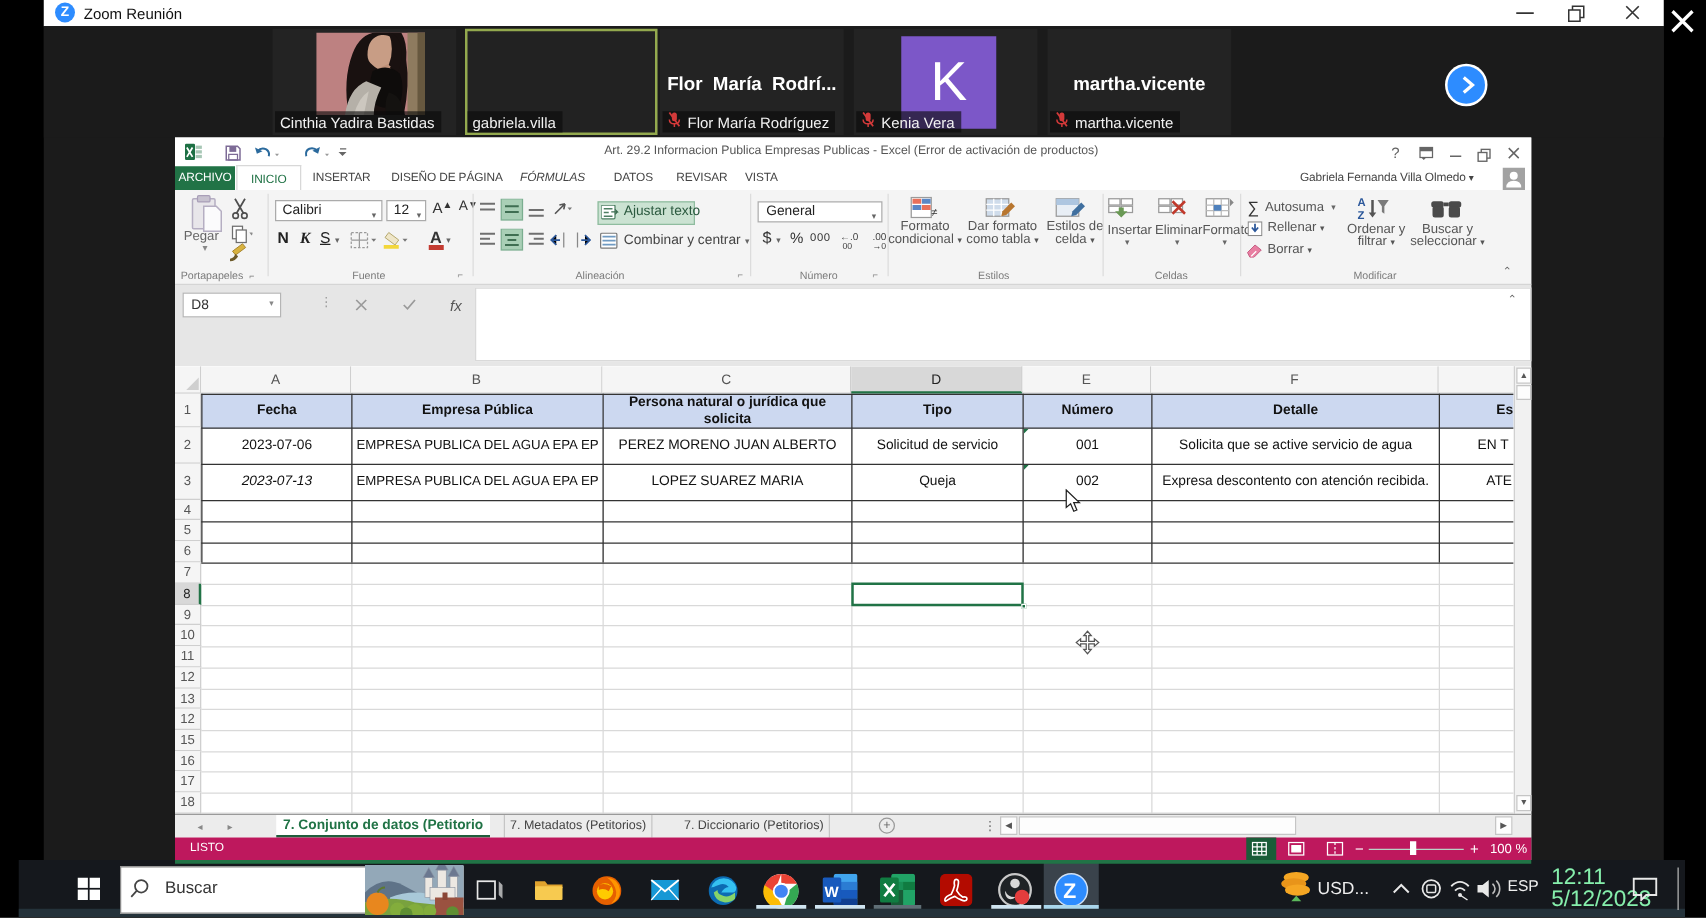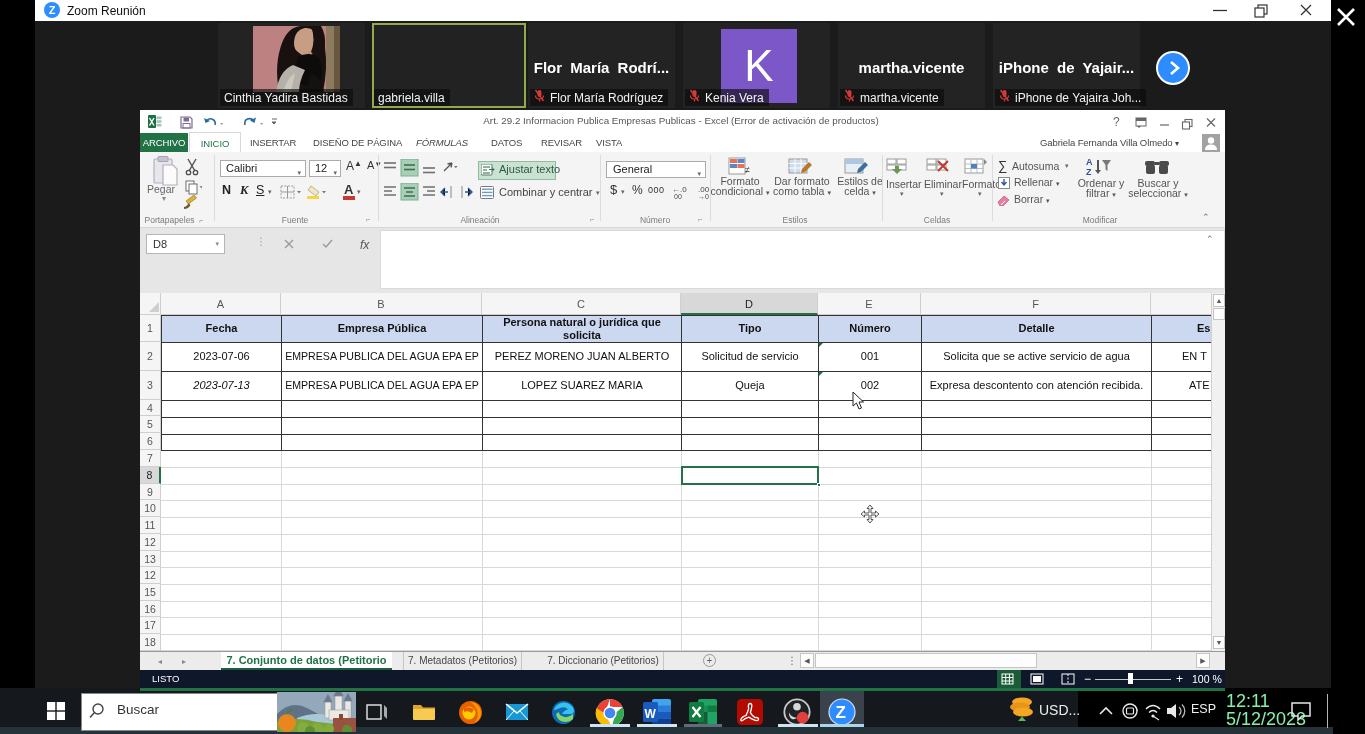--- a/index.html
+++ b/index.html
@@ -35,23 +35,23 @@
 
 #grid{left:0;top:183px;width:1071px;height:358px;background:#fff;overflow:hidden;}
 .colhdr{position:absolute;top:0;height:22px;background:#f5f5f5;border-right:1px solid #cfcfcf;border-bottom:1px solid #cfcfcf;color:#555;font-size:11px;text-align:center;line-height:22px;}
 .rowhdr{position:absolute;left:0;width:21px;background:#f5f5f5;border-right:1px solid #cfcfcf;border-bottom:1px solid #cfcfcf;color:#555;font-size:10.5px;text-align:center;}
 .gv{position:absolute;width:1px;background:#d9d9d9;}
 .gh{position:absolute;height:1px;background:#d9d9d9;}
 .cell{position:absolute;font-size:11px;color:#111;text-align:center;white-space:nowrap;overflow:hidden;}
 
 #stabs{left:0;top:541px;width:1085px;height:19px;background:#ececec;border-top:1px solid #9a9a9a;}
 
-#sbar{left:0;top:560px;width:1085px;height:18px;background:#0f172a;color:#fff;}
-
-#tbar{left:0;top:688px;width:1078px;height:46px;background:#15181d;}
+#sbar{left:0;top:560px;width:1085px;height:18px;background:#be185d;color:#fff;}
+
+#tbar{left:15px;top:688px;width:1333px;height:46px;background:#15181d;}
 </style>
 </head>
 <body>
 <div id="stage">
 
   <div class="abs" id="ztitle">
     <div class="abs zicon">Z</div>
     <div class="abs txt">Zoom Reunión</div>
     <svg class="abs" style="left:1170px;top:0" width="126" height="21" viewBox="0 0 126 21">
       <line x1="8" y1="10.5" x2="22" y2="10.5" stroke="#333" stroke-width="1.3"></line>
@@ -112,29 +112,20 @@
     <div class="abs tile" style="left:803px;width:147px;">
       <div class="cname">martha.vicente</div>
       <div class="vlabel"><span class="mic"><svg width="11" height="13" viewBox="0 0 11 13">
               <rect x="3.5" y="1" width="4" height="7" rx="2" fill="#d43a3a"></rect>
               <path d="M1.5 6.5 Q1.5 10 5.5 10 Q9.5 10 9.5 6.5" fill="none" stroke="#d43a3a" stroke-width="1.2"></path>
               <line x1="5.5" y1="10" x2="5.5" y2="12.5" stroke="#d43a3a" stroke-width="1.2"></line>
               <line x1="1.5" y1="1" x2="9.5" y2="12" stroke="#d43a3a" stroke-width="1.4"></line>
             </svg></span>martha.vicente</div>
     </div>
 
-    <div class="abs tile" style="left:958px;width:147px;">
-      <div class="cname">iPhone de Yajair...</div>
-      <div class="vlabel"><span class="mic"><svg width="11" height="13" viewBox="0 0 11 13">
-              <rect x="3.5" y="1" width="4" height="7" rx="2" fill="#d43a3a"></rect>
-              <path d="M1.5 6.5 Q1.5 10 5.5 10 Q9.5 10 9.5 6.5" fill="none" stroke="#d43a3a" stroke-width="1.2"></path>
-              <line x1="5.5" y1="10" x2="5.5" y2="12.5" stroke="#d43a3a" stroke-width="1.2"></line>
-              <line x1="1.5" y1="1" x2="9.5" y2="12" stroke="#d43a3a" stroke-width="1.4"></line>
-            </svg></span>iPhone de Yajaira Joh...</div>
-    </div>
 
     <div class="abs" style="left:1121px;top:30px;width:34px;height:34px;border-radius:50%;background:#fff;"></div>
     <div class="abs" style="left:1123px;top:32px;width:30px;height:30px;border-radius:50%;background:#2d8cff;"></div>
     <svg class="abs" style="left:1123px;top:32px" width="30" height="30" viewBox="0 0 30 30">
         <path d="M13 9 L20 15 L13 21" fill="none" stroke="#fff" stroke-width="2.6"></path>
       </svg>
   </div>
 
   <div class="abs" id="excel">
     <div class="abs" id="xtitle">

